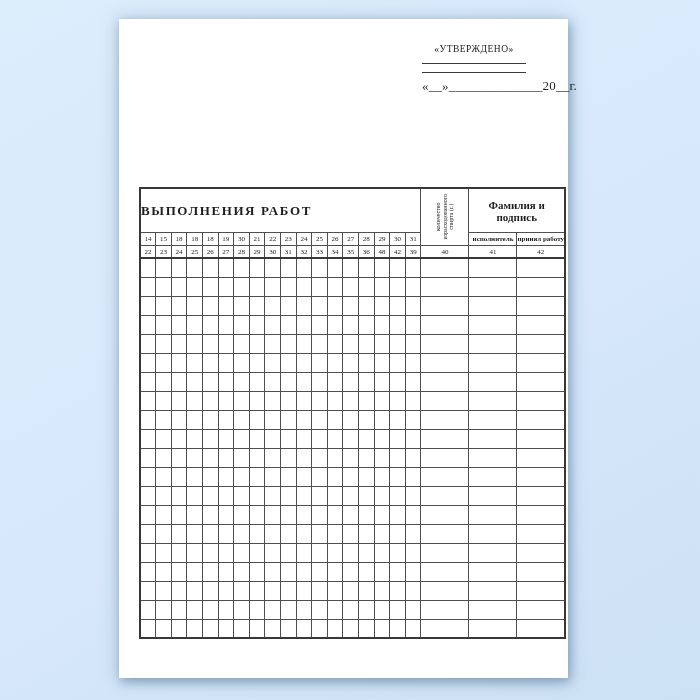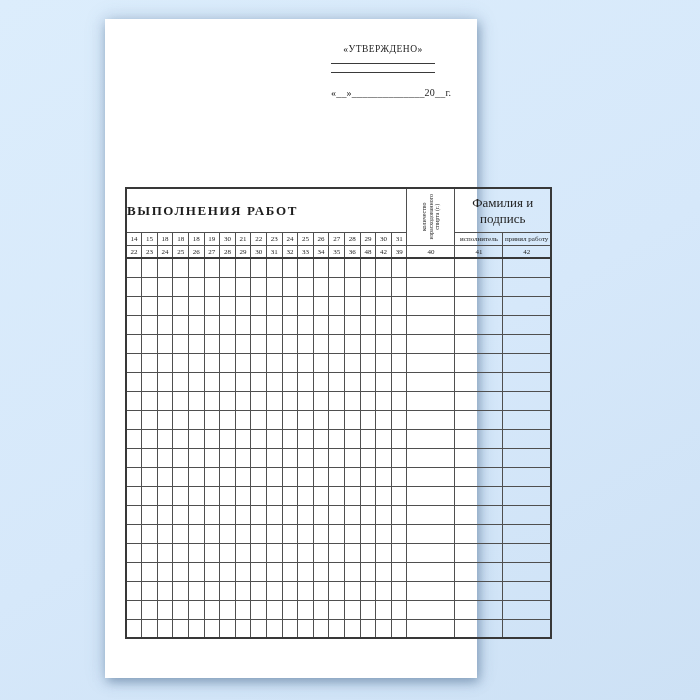--- a/index.html
+++ b/index.html
@@ -7,31 +7,31 @@
     --grid-strong:#383838; --text:#1e1e1e;
   }
   *{box-sizing:border-box;}
   html,body{margin:0;padding:0;}
   body{width:700px;height:700px;font-family:"Liberation Serif","DejaVu Serif",serif;}
   .stage{
     position:relative;width:700px;height:700px;overflow:hidden;
     background:linear-gradient(150deg,#dcedfc 0%,var(--background) 55%,#cde1f5 100%);
   }
   .page{
-    position:absolute;left:105px;top:19px;width:372px;height:659px;
+    position:absolute;left:119px;top:19px;width:449px;height:659px;
     background:var(--page);
     box-shadow:2px 4px 10px rgba(84,114,150,.55), 0 0 18px rgba(84,114,150,.28);
   }
   
   .approval{position:absolute;top:25px;right:42px;width:104px;color:var(--text);}
   .approval-title{text-align:center;font-size:9.5px;line-height:10px;letter-spacing:.5px;white-space:nowrap;}
   .sig-line{height:0;border-bottom:1px solid #3a3a3a;}
   .sig-line.first{margin-top:9px;}
   .sig-line.second{margin-top:8px;}
-  .approval-date{margin-top:15px;font-size:10px;line-height:9px;letter-spacing:.2px;white-space:nowrap;color:var(--text);}
+  .approval-date{margin-top:8px;font-size:13px;line-height:9px;letter-spacing:.2px;white-space:nowrap;color:var(--text);}
   
   .worktable{
     position:absolute;left:20px;top:168px;width:427px;
     border-collapse:collapse;table-layout:fixed;
     border:2px solid var(--grid-strong);
     color:var(--text);
   }
   .worktable td,.worktable th{border:1px solid var(--grid-line);padding:0;overflow:hidden;}
   col.c-wide{width:48px;}
   .r-head{height:44px;}
@@ -40,22 +40,22 @@
   .title-cell{
     font-weight:bold;font-size:13px;letter-spacing:1.6px;
     text-align:left;vertical-align:middle;padding-left:7px;white-space:nowrap;
   }
   .rot-cell{vertical-align:middle;overflow:visible;}
   .rot-wrap{display:flex;align-items:center;justify-content:center;height:56px;}
   .rot{
     flex:none;transform:rotate(-90deg);width:52px;
     font-size:6px;line-height:6.5px;font-weight:normal;text-align:center;
   }
-  .family-cell{font-size:13px;font-weight:normal;vertical-align:middle;}
-  .lbl-cell{font-size:7px;font-weight:normal;text-align:center;vertical-align:middle;white-space:nowrap;}
+  .family-cell{font-size:11px;font-weight:bold;vertical-align:middle;}
+  .lbl-cell{font-size:7px;font-weight:bold;text-align:center;vertical-align:middle;white-space:nowrap;}
   .num-cell{font-size:7px;text-align:center;vertical-align:middle;}
   .r-num-last td{border-bottom:2px solid var(--grid-strong);}
   .entry-cell{background:transparent;}
 </style>
 </head>
 <body>
 
 <div class="stage">
   <div class="page">
 

